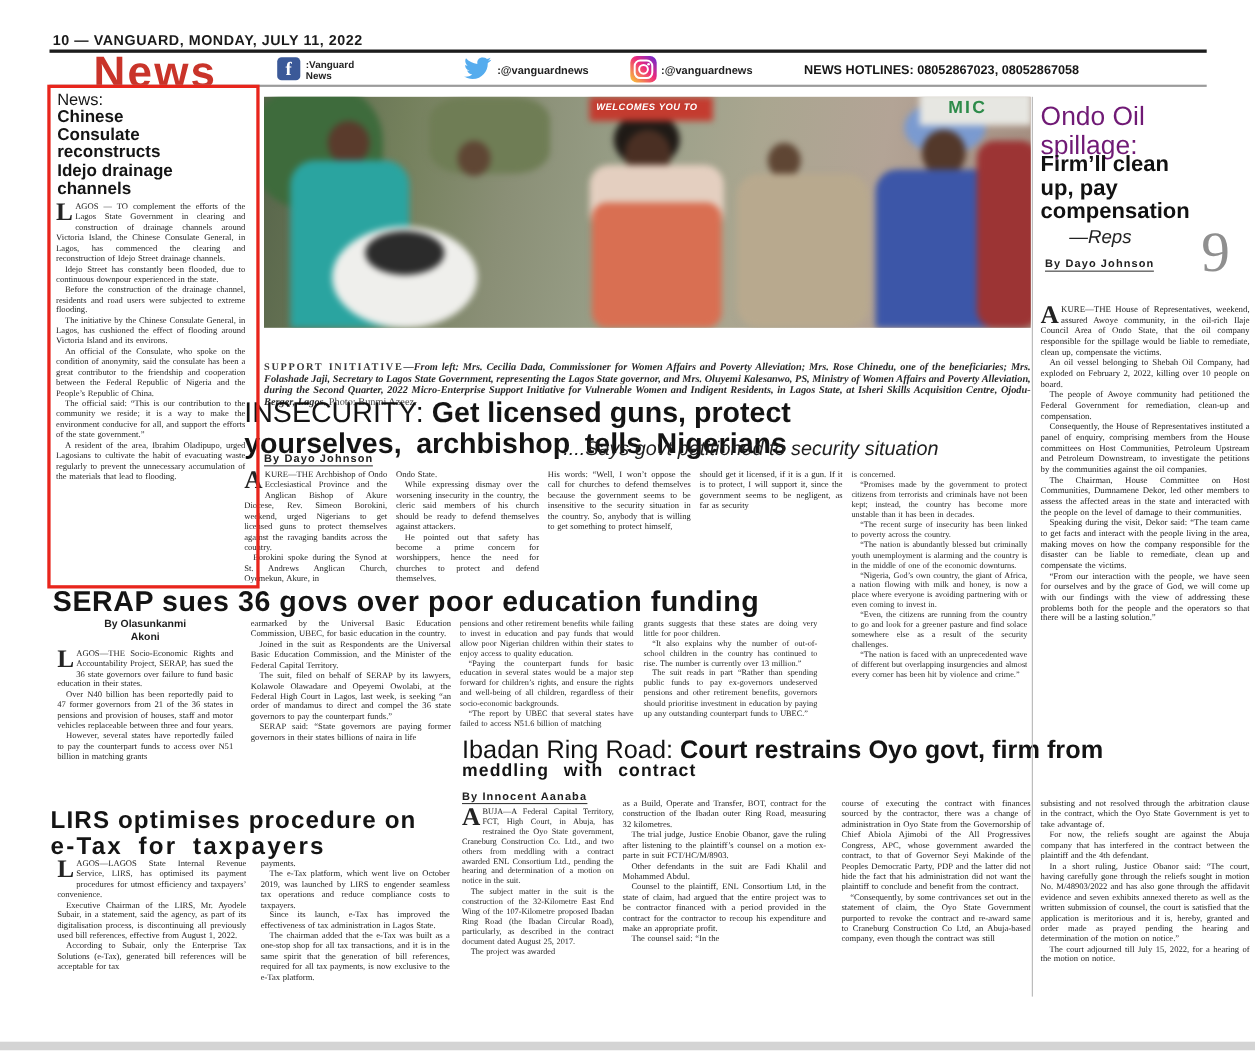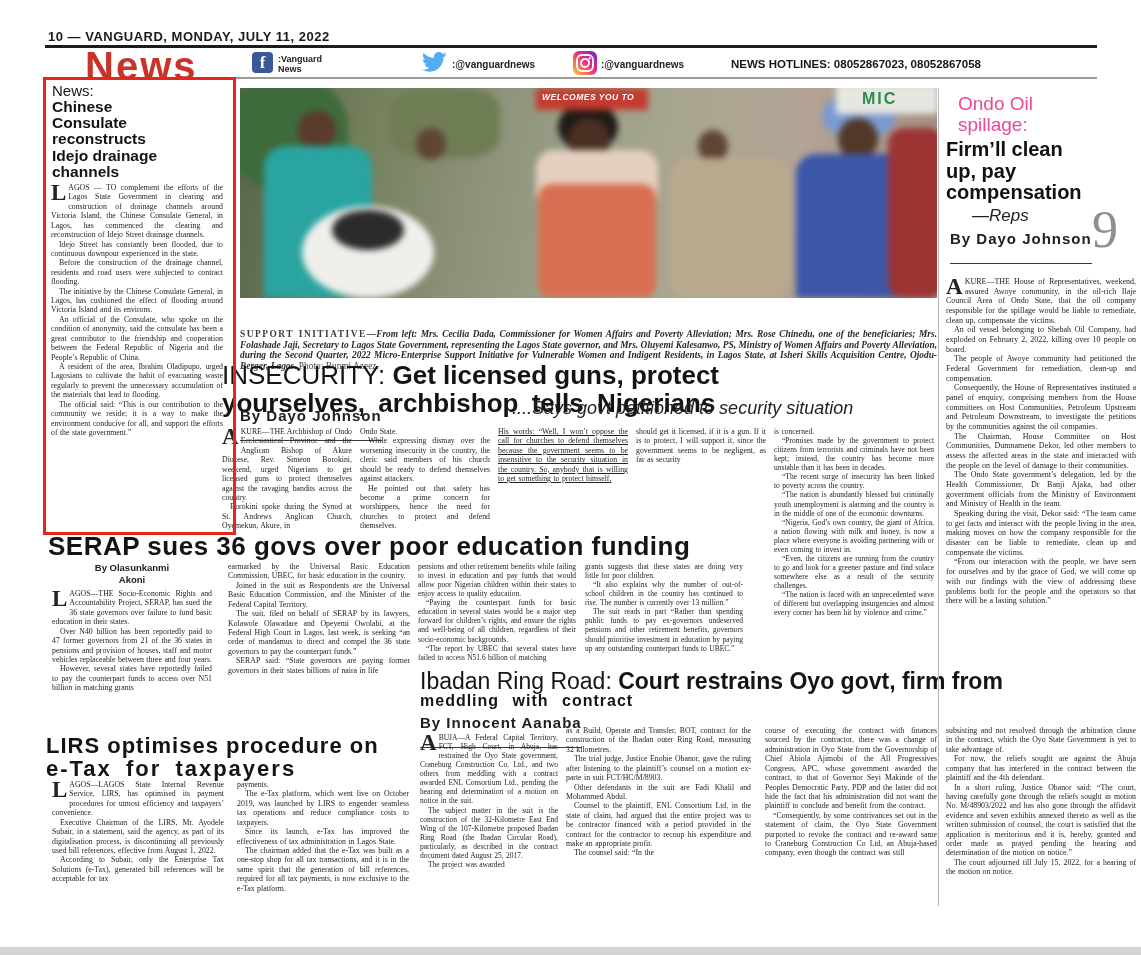--- a/index.html
+++ b/index.html
@@ -12,34 +12,34 @@
   
   .body-col{font-size:7.8px;line-height:1.21;text-align:justify;color:#232323;overflow:hidden;word-spacing:0.5px;}
   .body-col p{margin:0;text-indent:8px;}
   .body-col p:first-child{text-indent:0;}
   .dropcap p:first-child::first-letter{float:left;font-size:23px;line-height:18px;padding:1px 2px 0 0;font-weight:700;}
   
   .kicker{font-weight:400;}
   .hl{font-family:"Liberation Sans",sans-serif;color:#141414;white-space:nowrap;}
   .hl-bold{font-weight:800;}
   .headline-lines p{margin:0;}
-  .byline{font-family:"Liberation Sans",sans-serif;font-weight:700;font-size:15px;color:#202020;border-bottom:1.5px solid #3a3a3a;padding-bottom:16px;display:inline-block;letter-spacing:1px;}
+  .byline{font-family:"Liberation Sans",sans-serif;font-weight:700;font-size:10px;color:#202020;border-bottom:1.5px solid #3a3a3a;padding-bottom:0;display:inline-block;letter-spacing:1px;}
   
   .caption{font-size:9.4px;font-weight:700;font-style:italic;line-height:1.12;text-align:justify;color:#2a2a2a;margin-top:28px;}
   .caption .lead{font-style:normal;letter-spacing:1.5px;color:#3c3c3c;}
   .caption .credit{font-style:normal;font-weight:400;color:#444;}
   
   .anno-box{border:3px solid #e8251c;background:transparent;z-index:30;}
   
   .logo{font-family:"Liberation Sans",sans-serif;font-weight:700;font-size:40px;color:#c9342a;letter-spacing:2px;line-height:0.8;}
   .social-txt{font-family:"Liberation Sans",sans-serif;font-weight:700;font-size:9px;line-height:1.1;color:#222;}
   .fb-icon{width:21px;height:21px;background:#3b5998;border-radius:4px;color:#fff;font-family:"Liberation Serif",serif;font-weight:700;font-size:17px;text-align:center;line-height:22px;}
   .ig-icon{width:24px;height:24px;border-radius:6px;background:linear-gradient(45deg,#f9ce34,#ee2a7b 55%,#6228d7);}
   
-  .sb-kicker{font-family:"Liberation Sans",sans-serif;font-size:19px;font-weight:400;line-height:1.1;color:#ec4899;margin-left:12px;}
+  .sb-kicker{font-family:"Liberation Sans",sans-serif;font-size:24px;font-weight:400;line-height:1.1;color:#701a75;}
   .sb-title{font-family:"Liberation Sans",sans-serif;font-size:20px;font-weight:800;line-height:1.08;color:#111;}
   .sb-tag{font-family:"Liberation Sans",sans-serif;font-size:17px;font-style:italic;font-weight:400;color:#222;}
   .pagenum{font-family:"Liberation Serif",serif;font-size:52px;color:#8f8f8f;z-index:25;}
   .footer-bar{background:#d4d4d4;}
   
   .photo{overflow:hidden;background:linear-gradient(100deg,#56644a 0%,#74805c 18%,#8a8f76 32%,#9aa089 48%,#aaa690 62%,#b3a496 78%,#a28b7e 100%);}
   .photo-blur{position:absolute;left:0;top:0;right:0;bottom:0;filter:blur(3px);}
   .ph{position:absolute;}
   .photo-label{position:absolute;font-family:"Liberation Sans",sans-serif;font-weight:700;color:#fff;}
   .subhead{font-family:"Liberation Sans",sans-serif;font-style:italic;font-size:18px;color:#1f1f1f;white-space:nowrap;}
@@ -85,25 +85,25 @@
   <div class="abs hl hl-bold headline-lines" style="left:52px;top:99px;font-size:15.5px;line-height:16.2px;white-space:normal;">
       <p>Chinese</p>
       <p>Consulate</p>
       <p>reconstructs</p>
       <p>Idejo drainage</p>
       <p>channels</p>
     </div>
   <div class="abs body-col dropcap" style="left:51px;top:183px;width:172px;height:344px;">
       <p>LAGOS — TO complement the efforts of the Lagos State Government in clearing and construction of drainage channels around Victoria Island, the Chinese Consulate General, in Lagos, has commenced the clearing and reconstruction of Idejo Street drainage channels.</p>
       <p>Idejo Street has constantly been flooded, due to continuous downpour experienced in the state.</p>
-      <p>Before the construction of the drainage channel, residents and road users were subjected to contract flooding.</p>
+      <p>Before the construction of the drainage channel, residents and road users were subjected to extreme flooding.</p>
       <p>The initiative by the Chinese Consulate General, in Lagos, has cushioned the effect of flooding around Victoria Island and its environs.</p>
       <p>An official of the Consulate, who spoke on the condition of anonymity, said the consulate has been a great contributor to the friendship and cooperation between the Federal Republic of Nigeria and the People’s Republic of China.</p>
+      <p>The official said: “This is our contribution to the community we reside; it is a way to make the environment conducive for all, and support the efforts of the state government.”</p>
       <p>A resident of the area, Ibrahim Oladipupo, urged Lagosians to cultivate the habit of evacuating waste regularly to prevent the unnecessary accumulation of the materials that lead to flooding.</p>
-      <p>The official said: “This is our contribution to the community we reside; it is a way to make the environment conducive for all, and support the efforts of the state government.”</p>
     </div>
 
   <div class="abs photo" style="left:240px;top:88px;width:697px;height:210px;">
     <div class="photo-blur">
       <div class="ph" style="left:-12px;top:-12px;width:120px;height:115px;background:#3e6b3c;border-radius:45%;"></div>
       <div class="ph" style="left:150px;top:0;width:110px;height:70px;background:#6f7d55;border-radius:30%;"></div>
       <div class="ph" style="left:58px;top:22px;width:38px;height:40px;background:#5a3b2c;border-radius:50%;"></div>
       <div class="ph" style="left:24px;top:58px;width:108px;height:152px;background:#2aa4a0;border-radius:22px 22px 0 0;"></div>
       <div class="ph" style="left:62px;top:118px;width:132px;height:92px;background:#efefec;border-radius:50%;"></div>
       <div class="ph" style="left:92px;top:122px;width:72px;height:40px;background:#2b2b2b;border-radius:50%;"></div>
@@ -141,21 +141,21 @@
 
   <div class="abs body-col dropcap" style="left:222px;top:427px;width:130px;height:103px;">
       <p>AKURE—THE Archbishop of Ondo Ecclesiastical Province and the Anglican Bishop of Akure Diocese, Rev. Simeon Borokini, weekend, urged Nigerians to get licensed guns to protect themselves against the ravaging bandits across the country.</p>
       <p>Borokini spoke during the Synod at St. Andrews Anglican Church, Oyemekun, Akure, in</p>
     </div>
   <div class="abs body-col" style="left:360px;top:427px;width:130px;height:103px;">
       <p>Ondo State.</p>
       <p>While expressing dismay over the worsening insecurity in the country, the cleric said members of his church should be ready to defend themselves against attackers.</p>
       <p>He pointed out that safety has become a prime concern for worshippers, hence the need for churches to protect and defend themselves.</p>
     </div>
-  <div class="abs body-col" style="left:498px;top:427px;width:130px;height:103px;text-decoration:underline;">
+  <div class="abs body-col" style="left:498px;top:427px;width:130px;height:103px;">
       <p>His words: “Well, I won’t oppose the call for churches to defend themselves because the government seems to be insensitive to the security situation in the country. So, anybody that is willing to get something to protect himself,</p>
     </div>
   <div class="abs body-col" style="left:636px;top:427px;width:130px;height:103px;">
       <p>should get it licensed, if it is a gun. If it is to protect, I will support it, since the government seems to be negligent, as far as security</p>
     </div>
   <div class="abs body-col" style="left:774px;top:427px;width:160px;height:232px;font-size:7.5px;">
       <p>is concerned.</p>
       <p>“Promises made by the government to protect citizens from terrorists and criminals have not been kept; instead, the country has become more unstable than it has been in decades.</p>
       <p>“The recent surge of insecurity has been linked to poverty across the country.</p>
       <p>“The nation is abundantly blessed but criminally youth unemployment is alarming and the country is in the middle of one of the economic downturns.</p>
@@ -243,21 +243,20 @@
   <div class="abs sb-tag" style="left:972px;top:206px;">—Reps</div>
   <div class="abs" style="left:950px;top:230px;">
     <span class="byline">By Dayo Johnson</span>
   </div>
   <div class="abs body-col dropcap" style="left:946px;top:252px;width:190px;height:406px;font-size:8px;margin-top:25px;">
       <p>AKURE—THE House of Representatives, weekend, assured Awoye community, in the oil-rich Ilaje Council Area of Ondo State, that the oil company responsible for the spillage would be liable to remediate, clean up, compensate the victims.</p>
       <p>An oil vessel belonging to Shebah Oil Company, had exploded on February 2, 2022, killing over 10 people on board.</p>
       <p>The people of Awoye community had petitioned the Federal Government for remediation, clean-up and compensation.</p>
       <p>Consequently, the House of Representatives instituted a panel of enquiry, comprising members from the House committees on Host Communities, Petroleum Upstream and Petroleum Downstream, to investigate the petitions by the communities against the oil companies.</p>
       <p>The Chairman, House Committee on Host Communities, Dumnamene Dekor, led other members to assess the affected areas in the state and interacted with the people on the level of damage to their communities.</p>
-      <p>The Ondo State government’s delegation, led by the Health Commissioner, Dr Banji Ajaka, had other government officials from the Ministry of Environment and Ministry of Health in the team.</p>
       <p>Speaking during the visit, Dekor said: “The team came to get facts and interact with the people living in the area, making moves on how the company responsible for the disaster can be liable to remediate, clean up and compensate the victims.</p>
       <p>“From our interaction with the people, we have seen for ourselves and by the grace of God, we will come up with our findings with the view of addressing these problems both for the people and the operators so that there will be a lasting solution.”</p>
     </div>
 
   <div class="abs pagenum" style="left:1092px;top:200px;">9</div>
 
   <div class="abs body-col" style="left:946px;top:726px;width:190px;height:181px;">
       <p>subsisting and not resolved through the arbitration clause in the contract, which the Oyo State Government is yet to take advantage of.</p>
       <p>For now, the reliefs sought are against the Abuja company that has interfered in the contract between the plaintiff and the 4th defendant.</p>
       <p>In a short ruling, Justice Obanor said: “The court, having carefully gone through the reliefs sought in motion No. M/48903/2022 and has also gone through the affidavit evidence and seven exhibits annexed thereto as well as the written submission of counsel, the court is satisfied that the application is meritorious and it is, hereby, granted and order made as prayed pending the hearing and determination of the motion on notice.”</p>

